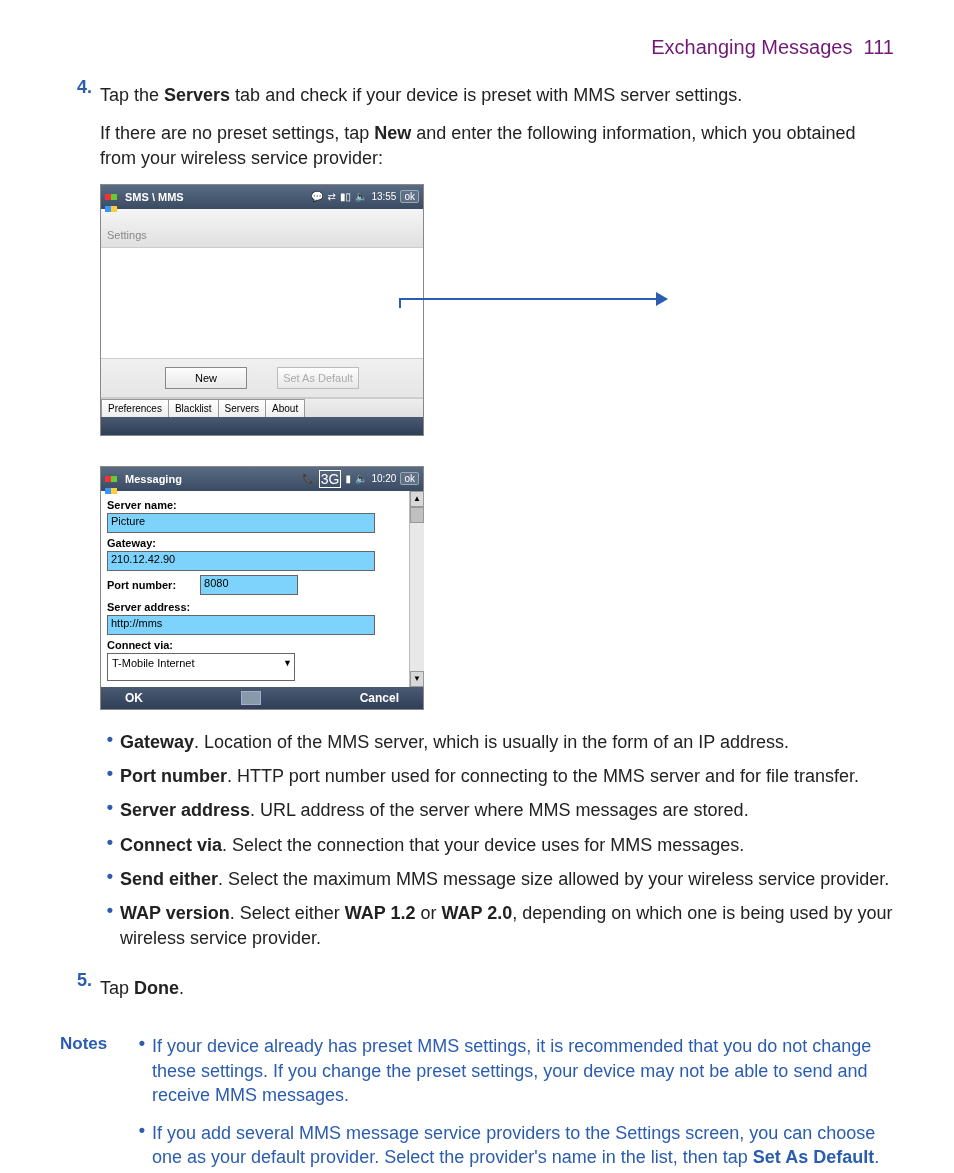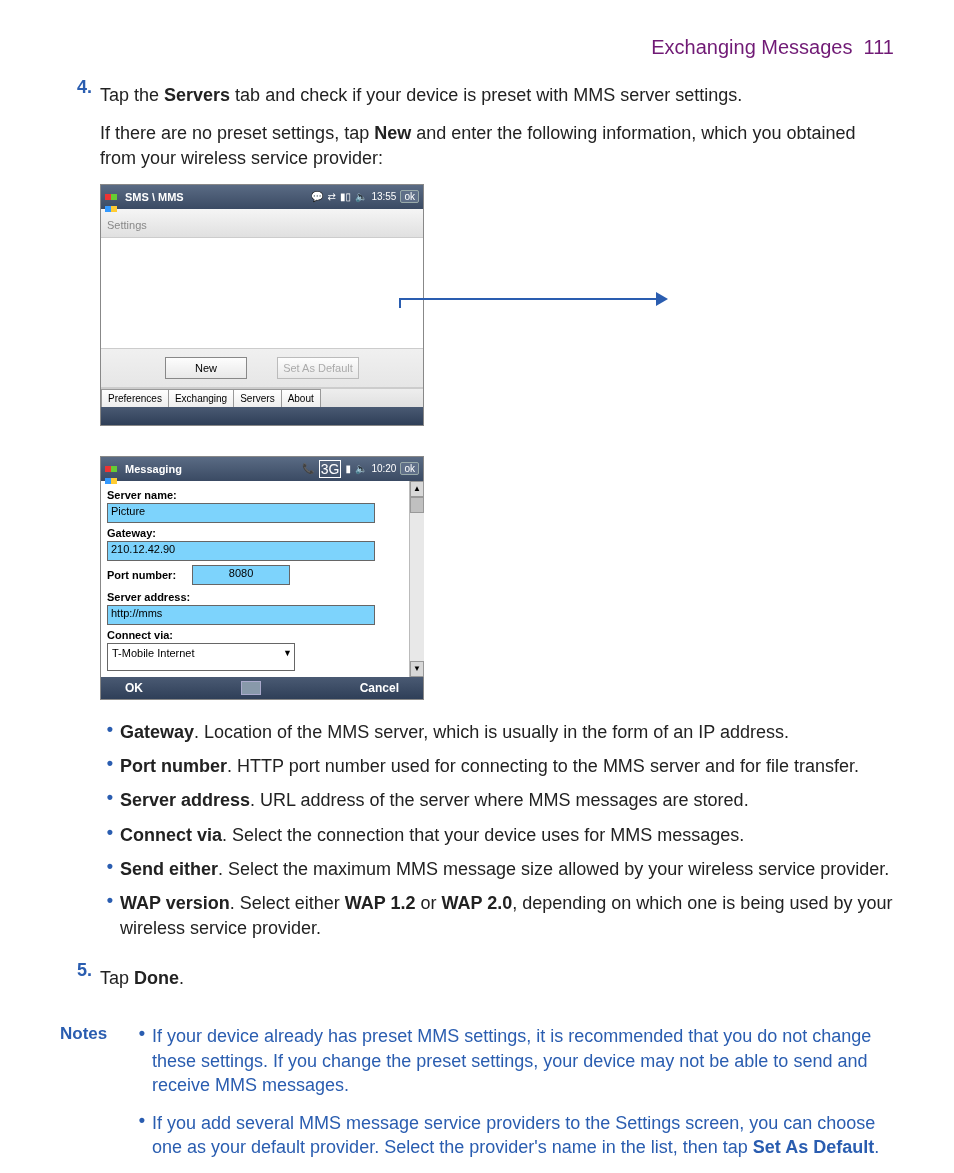--- a/index.html
+++ b/index.html
@@ -75,21 +75,21 @@
   .titlebar .icons { display:flex; gap:4px; align-items:center; margin-right:4px; }
   .titlebar .icons span { font-size:10px; color:#fff; }
   .ok-btn {
     background: #5f6f88; border:1px solid #9aa; color:#fff;
     font-size:10px; padding:0 3px; border-radius:2px;
   }
   .grad-bar {
     height: 18px;
     background: linear-gradient(#f5f5f5,#e0e0e0);
     border-bottom:1px solid #ccc;
-    color:#888; font-size:11px; padding:10px 6px 0 6px;
+    color:#888; font-size:11px; padding:20px 6px 0 6px;
   }
   .big-blank {
     height: 110px;
     background:#fff;
     border-bottom:1px solid #ccc;
   }
   .btn-row {
     display:flex; justify-content:center; gap:30px;
     padding:8px 0;
     background:linear-gradient(#f0f0f0,#e6e6e6);
@@ -122,21 +122,21 @@
   
   .form-area { padding:4px 6px 6px 6px; position:relative; }
   .lbl { font-weight:700; font-size:11px; margin-top:4px; }
   .txt {
     width: 260px; height:16px;
     border:1px solid #666; background:#7dd3fc;
     font-size:11px; padding:1px 3px;
     margin:2px 0 2px 0;
   }
   .txt.small { width:90px; }
-  .row2 { display:flex; align-items:center; gap:16px;text-align:center; }
+  .row2 { display:flex; align-items:center; gap:24px; }
   .sel {
     width:180px;height:18px;border:1px solid #666;background:#fff;
     display:flex;align-items:center;justify-content:space-between;
     padding:0 2px 8px 4px;font-size:11px;margin-top:2px;
   }
   .sel .caret{font-size:9px;}
   .scroll {
     position:absolute; right:-1px; top:0; bottom:0; width:14px;
     background:#e8e8e8; border-left:1px solid #bbb;
     display:flex;flex-direction:column;justify-content:space-between;
@@ -217,21 +217,21 @@
             <span class="ok-btn">ok</span>
           </div>
           <div class="grad-bar">Settings</div>
           <div class="big-blank"></div>
           <div class="btn-row">
             <div class="winbtn">New</div>
             <div class="winbtn disabled">Set As Default</div>
           </div>
           <div class="tabs">
             <div class="tab">Preferences</div>
-            <div class="tab">Exchanging</div>
+            <div class="tab">Blacklist</div>
             <div class="tab">Servers</div>
             <div class="tab">About</div>
           </div>
           <div class="bottombar"></div>
         </div>
 
         <svg class="arrow" viewBox="0 0 270 22">
           <path d="M2 20 L2 11 L258 11" stroke="#2a5db0" stroke-width="2" fill="none"></path>
           <path d="M258 4 L270 11 L258 18 Z" fill="#2a5db0"></path>
         </svg>

